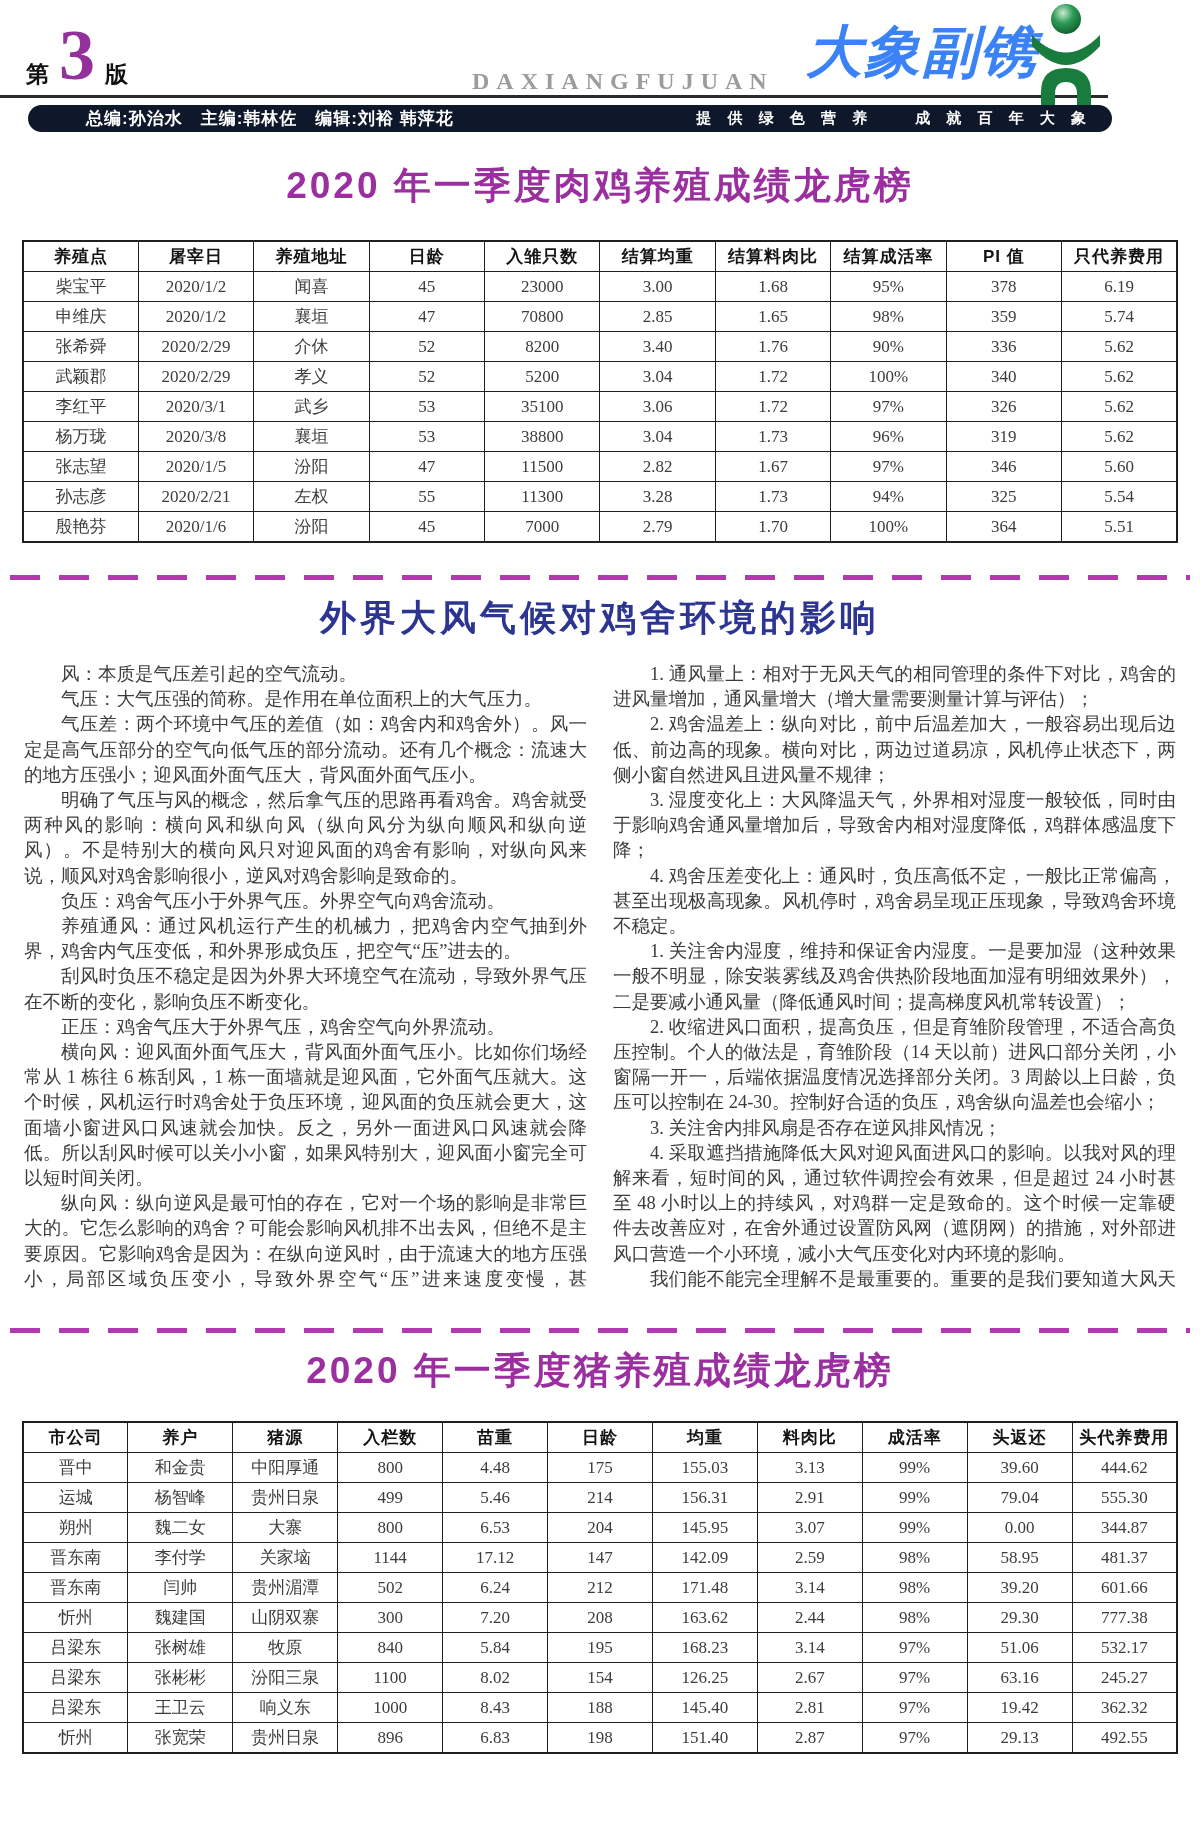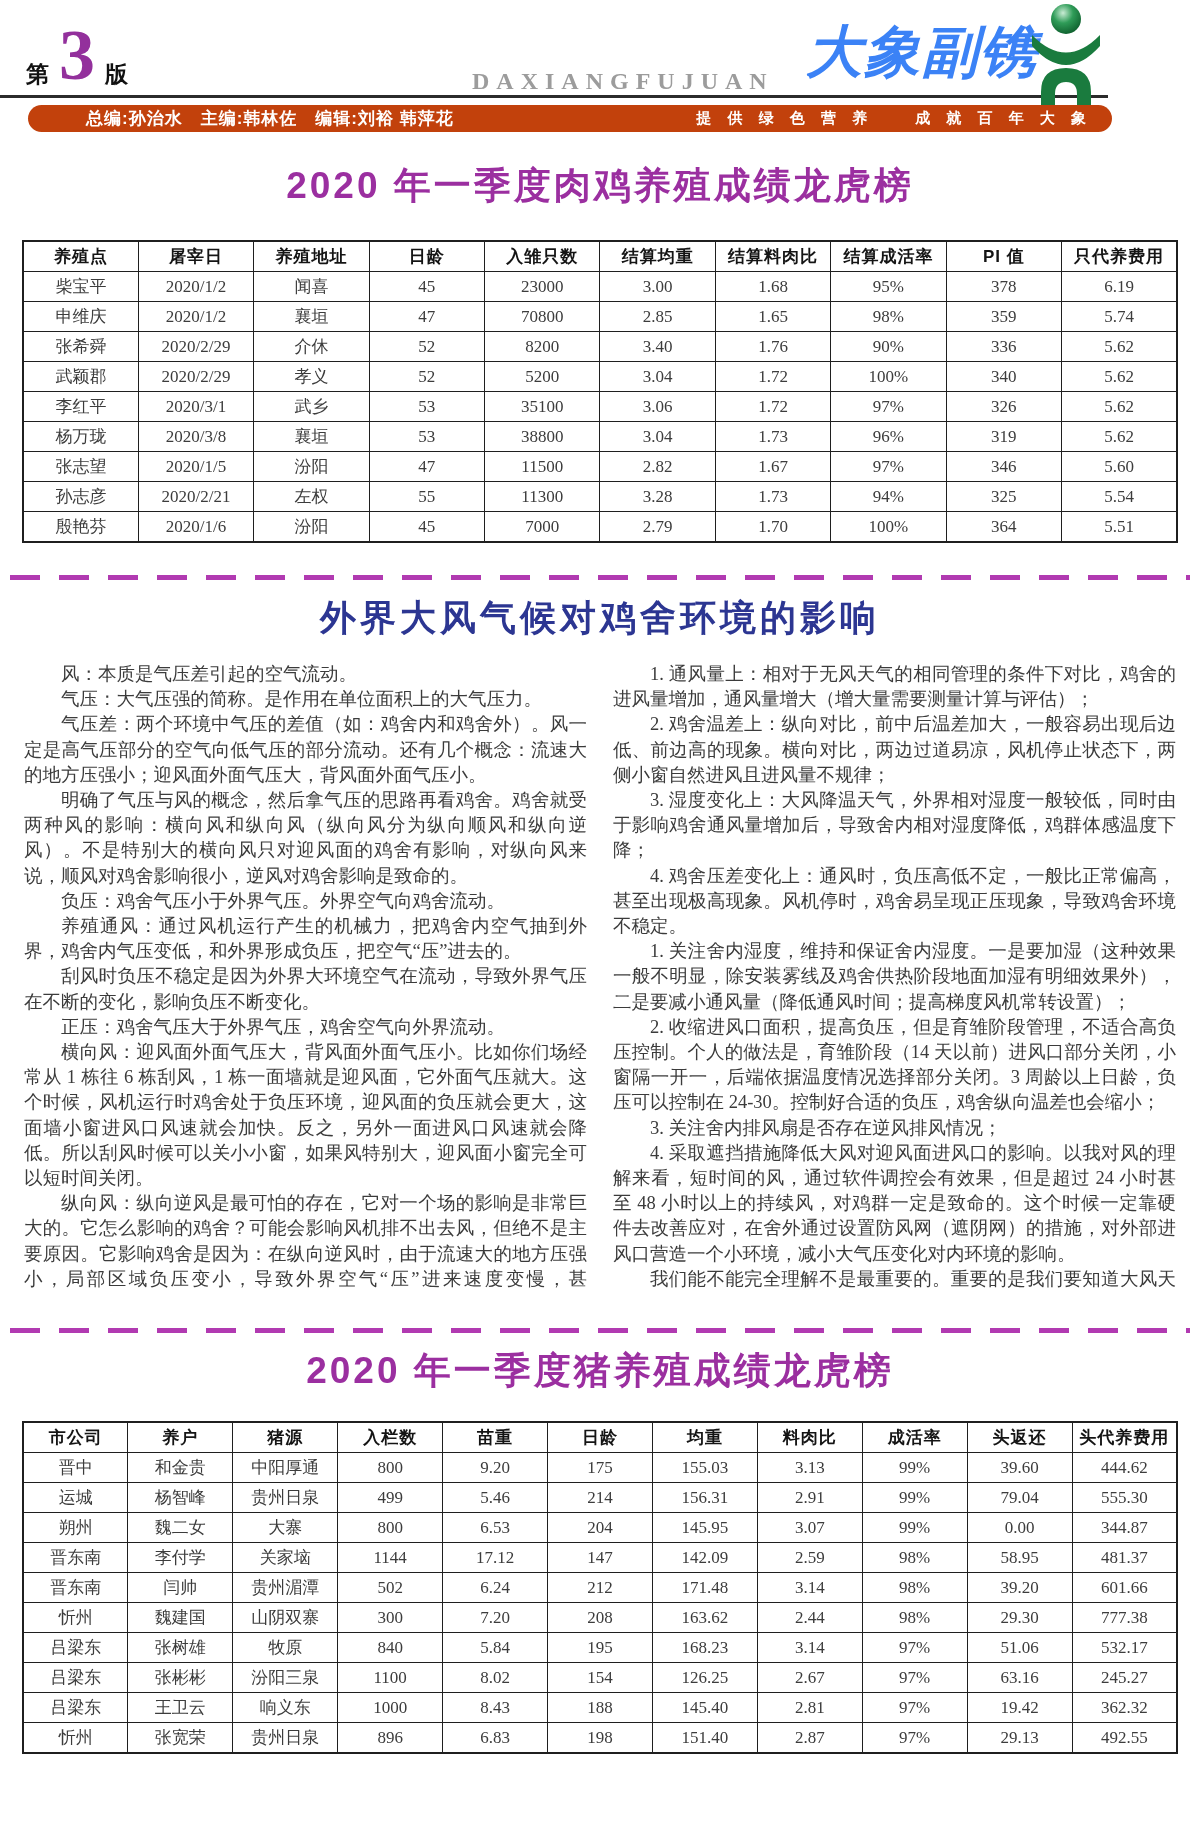--- a/index.html
+++ b/index.html
@@ -12,21 +12,21 @@
   .header{position:relative;height:134px;}
   .header-rule{position:absolute;left:0;top:95px;width:1108px;height:3px;background:#2b2b2b;}
   .pagenum{position:absolute;left:26px;top:22px;display:flex;align-items:flex-end;}
   .pagenum .zi{font-family:"Liberation Sans",sans-serif;font-weight:bold;font-size:23px;color:#111;line-height:1;margin-bottom:4px;}
   .pagenum .num{font-family:"Liberation Serif",serif;font-weight:bold;font-size:72px;line-height:0.94;color:#93309c;margin:0 10px;}
   .masthead-latin{position:absolute;left:472px;top:68px;font-family:"Liberation Serif",serif;font-size:24px;letter-spacing:7px;color:#9c9c9c;font-weight:bold;}
   .masthead-cn{position:absolute;left:806px;top:22px;font-family:"Liberation Serif",serif;font-style:italic;font-weight:bold;font-size:56px;color:#3b82f6;letter-spacing:2px;line-height:1.1;}
   .logo{position:absolute;left:1024px;top:2px;width:84px;height:118px;}
   .editors-bar{
     position:absolute;left:28px;top:105px;width:1084px;height:27px;border-radius:14px;
-    background:#c2410c;color:#fff;display:flex;align-items:center;justify-content:space-between;
+    background:#0f172a;color:#fff;display:flex;align-items:center;justify-content:space-between;
     padding:0 20px 0 58px;box-sizing:border-box;font-family:"Liberation Sans",sans-serif;
   }
   .editors-text{font-size:17px;font-weight:bold;letter-spacing:1px;white-space:nowrap;}
   .slogan-text{font-size:15px;letter-spacing:6px;font-weight:bold;white-space:nowrap;}
   
   .section-title{
     text-align:center;color:#9b2fa0;font-family:"Liberation Sans",sans-serif;
     font-weight:bold;font-size:37px;line-height:44px;letter-spacing:3px;
   }
   .title-chicken{margin:30px 0 32px;}
@@ -274,21 +274,21 @@
         <th>头返还</th>
         <th>头代养费用</th>
       </tr>
   </thead>
   <tbody>
       <tr>
         <td>晋中</td>
         <td>和金贵</td>
         <td>中阳厚通</td>
         <td>800</td>
-        <td>9.20</td>
+        <td>4.48</td>
         <td>175</td>
         <td>155.03</td>
         <td>3.13</td>
         <td>99%</td>
         <td>39.60</td>
         <td>444.62</td>
       </tr>
       <tr>
         <td>运城</td>
         <td>杨智峰</td>

